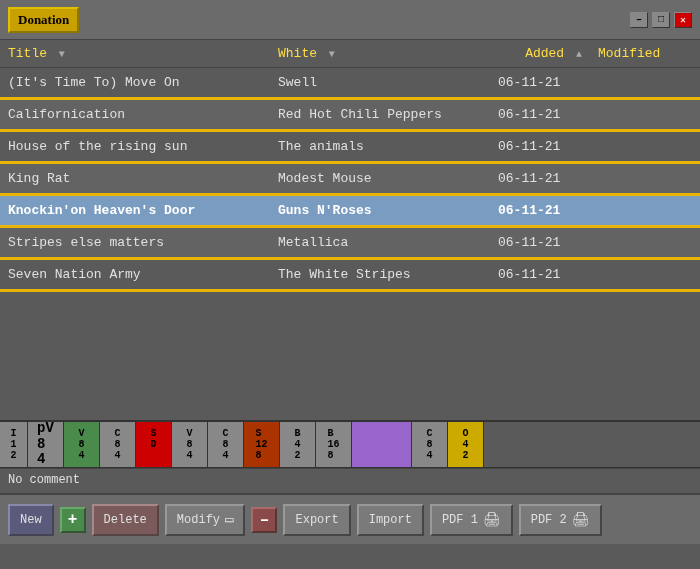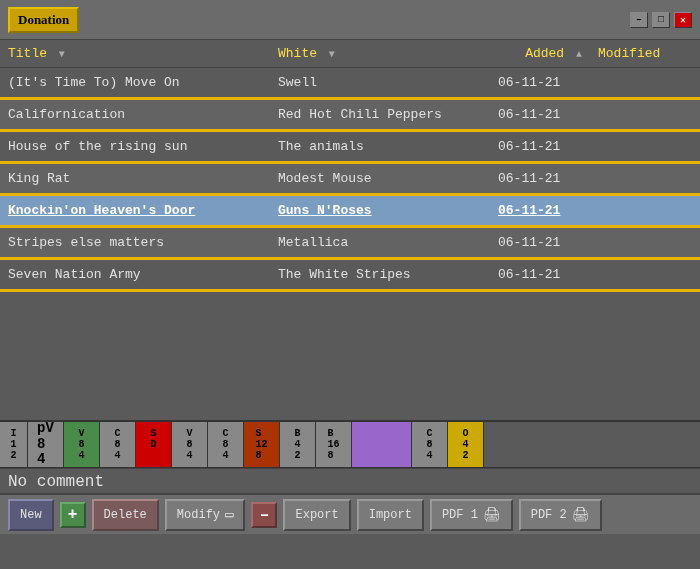--- a/index.html
+++ b/index.html
@@ -98,21 +98,20 @@
 
     tbody tr:nth-child(odd) {
       background: #5a5a5a;
     }
     tbody tr:nth-child(even) {
       background: #636363;
     }
     tbody tr.selected {
       background: #7a9cc0;
       color: #fff;
-      text-decoration: underline;
     }
     tbody tr.selected td {
       color: #fff;
       font-weight: bold;
     }
 
     tbody td {
       padding: 7px 8px;
       border-bottom: 3px solid #eab308;
       color: #e0e0e0;
@@ -136,30 +135,30 @@
       line-height: 1.1;
       padding: 2px 3px;
       border-right: 1px solid #333;
     }
 
     
     #comment-area {
       background: #5a5a5a;
       padding: 4px 8px;
       height: 26px;
-      font-size: 16px;
+      font-size: 12px;
       color: #e0e0e0;
       border-top: 1px solid #444;
       border-bottom: 1px solid #444;
     }
 
     
     #bottom-toolbar {
       background: #6b6b6b;
-      height: 40px;
+      height: 50px;
       display: flex;
       align-items: center;
       padding: 0 8px;
       gap: 6px;
       border-top: 1px solid #444;
     }
     .tool-btn {
       background: #7a7a7a;
       border: 2px outset #999;
       color: #e0e0e0;

